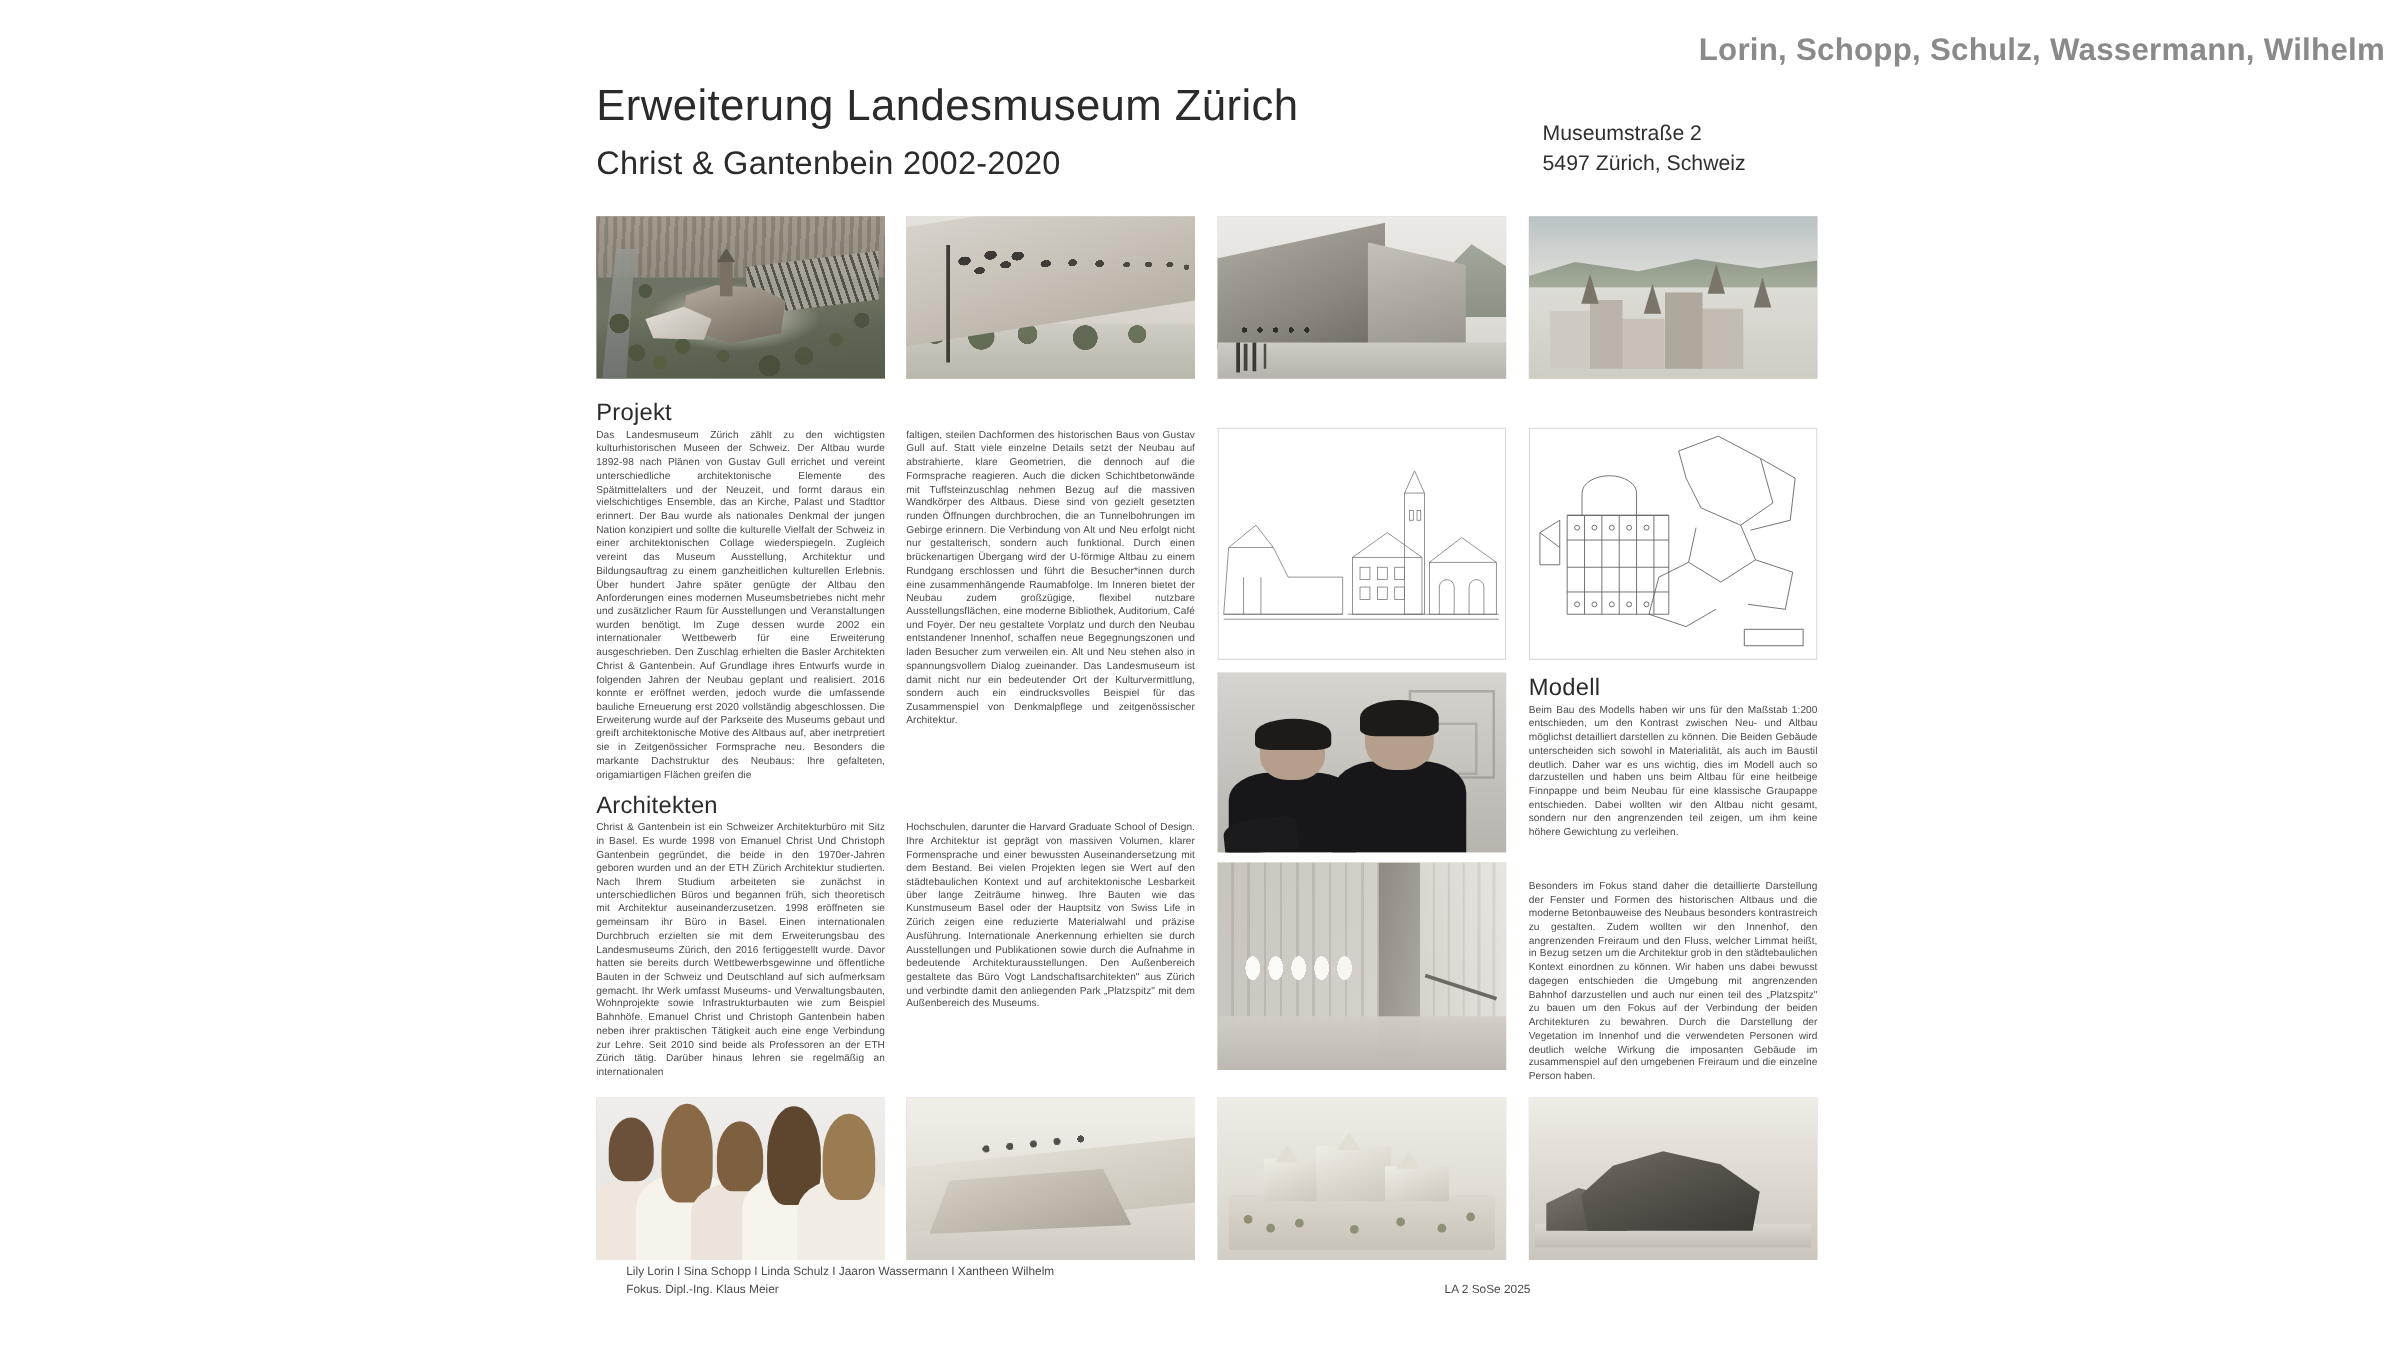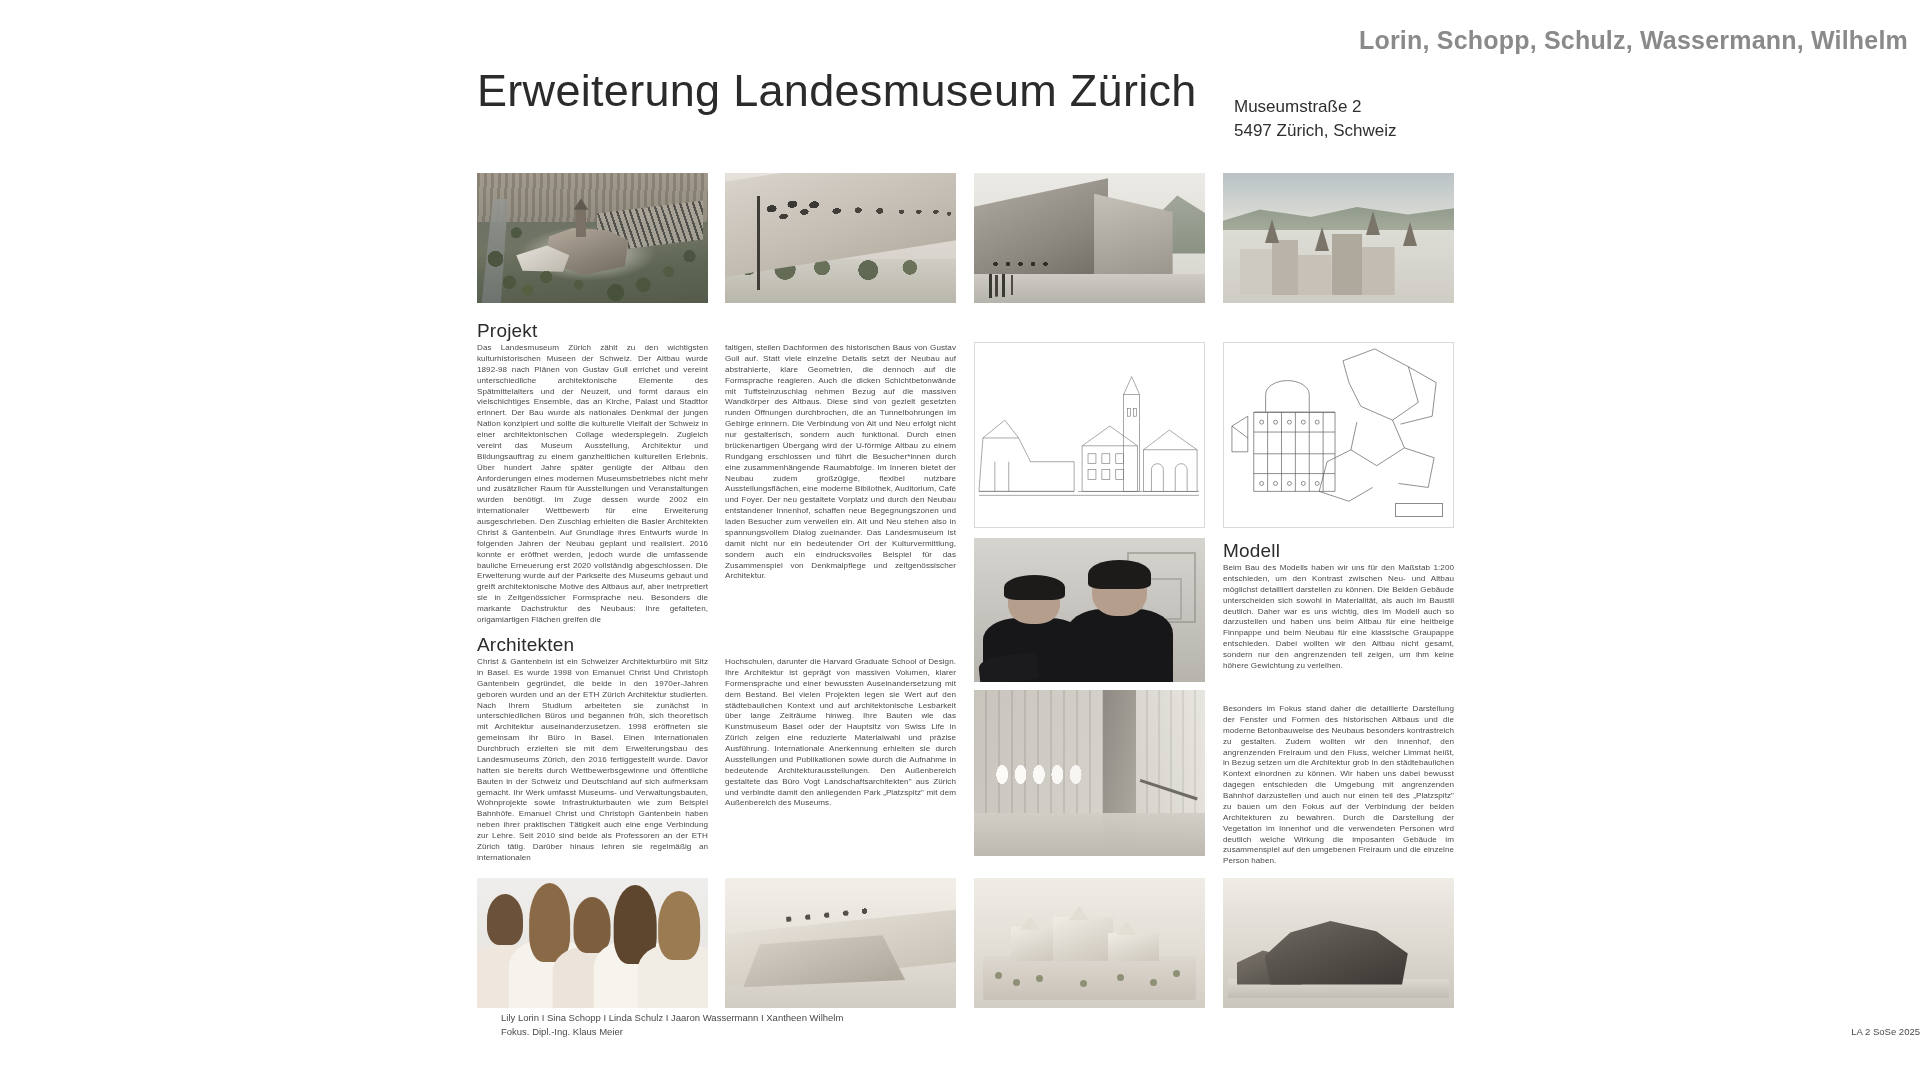--- a/index.html
+++ b/index.html
@@ -34,21 +34,21 @@
     letter-spacing: 0.2px;
     white-space: nowrap;
   }
 
   .title-block {
     position: absolute;
     left: 477px;
     top: 64px;
   }
   .title-main {
-    font-size: 45px;
+    font-size: 35px;
     font-weight: 300;
     color: #2b2b2b;
     letter-spacing: 0.3px;
     line-height: 1.18;
     white-space: nowrap;
   }
   .title-sub {
     font-size: 26px;
     font-weight: 300;
     color: #2b2b2b;
@@ -103,21 +103,21 @@
     bottom: 40px;
     font-size: 9.5px;
     line-height: 1.55;
     color: #4a4a4a;
     font-weight: 400;
   }
   .footer-right {
     position: absolute;
     right: 900px;
     bottom: 40px;
-    text-align: right;
+    text-align: center;
     font-size: 9.5px;
     line-height: 1.55;
     color: #4a4a4a;
     font-weight: 400;
   }
   .footer-right { right: 0; width: 1460px; }
 
   
 
   
@@ -451,20 +451,21 @@
 </style>
 </head>
 <body>
 
 <div id="poster">
 
   <div class="team-names">Lorin, Schopp, Schulz, Wassermann, Wilhelm</div>
 
   <div class="title-block">
     <div class="title-main">Erweiterung Landesmuseum Zürich</div>
+    <div class="title-sub">Christ &amp; Gantenbein 2002-2020</div>
   </div>
 
   <div class="address-block">
     <div>Museumstraße 2</div>
     <div>5497 Zürich, Schweiz</div>
   </div>
 
   <div class="tile" style="left:477px; top:173px; width:231px; height:130px;">
     <div class="art-aerial">
       <div class="river"></div>

